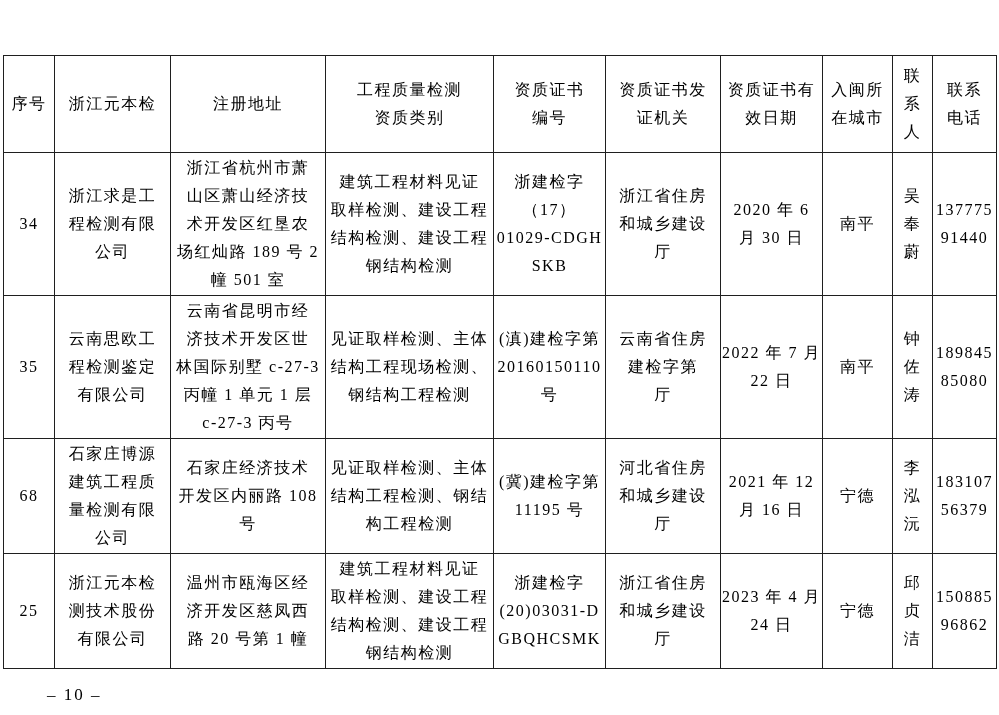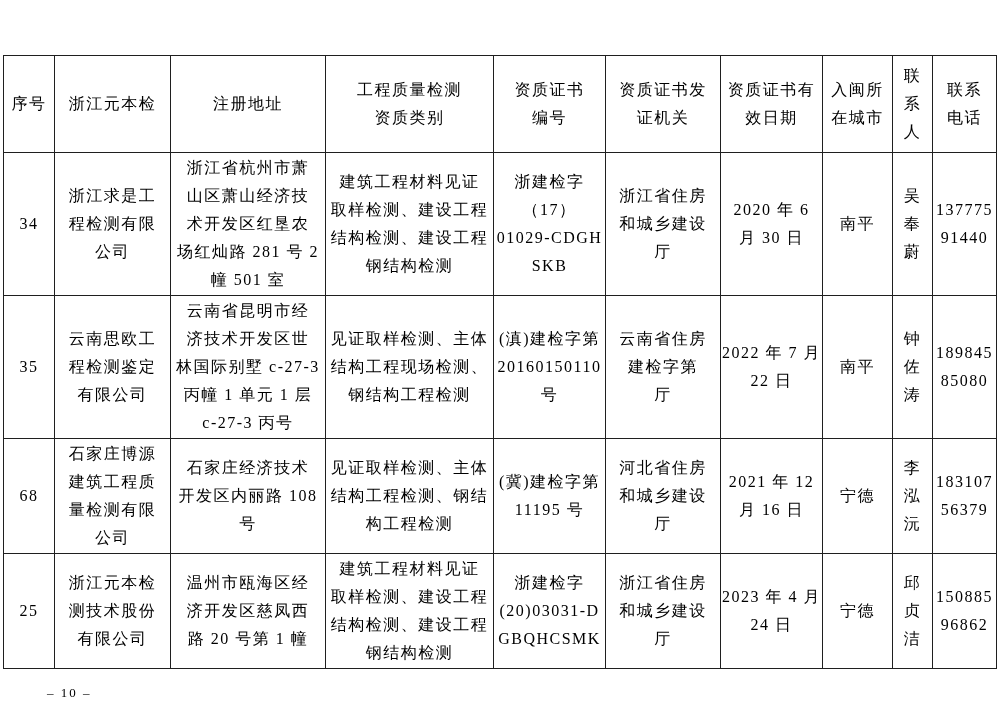--- a/index.html
+++ b/index.html
@@ -45,21 +45,21 @@
   .col-category { width: 168px; }
   .col-cert-no  { width: 112px; }
   .col-issuer   { width: 115px; }
   .col-valid    { width: 102px; }
   .col-city     { width: 70px; }
   .col-contact  { width: 40px; }
   .col-phone    { width: 64px; }
   .page-footer {
     position: absolute;
     left: 47px; top: 685px;
-    font-size: 13px;
+    font-size: 17px;
     letter-spacing: 2px;
   }
 </style>
 </head>
 <body>
 
 <div class="page">
   <table class="doc-table">
     <colgroup>
       <col class="col-serial">
@@ -97,21 +97,21 @@
     </thead>
     <tbody id="body-rows">
         <tr>
           <td>34</td>
           <td>浙江求是工
 程检测有限
 公司</td>
           <td>浙江省杭州市萧
 山区萧山经济技
 术开发区红垦农
-场红灿路 281 号 2
+场红灿路 189 号 2
 幢 501 室</td>
           <td>建筑工程材料见证
 取样检测、建设工程
 结构检测、建设工程
 钢结构检测</td>
           <td>浙建检字
 （17）
 01029-CDGH
 SKB</td>
           <td>浙江省住房

